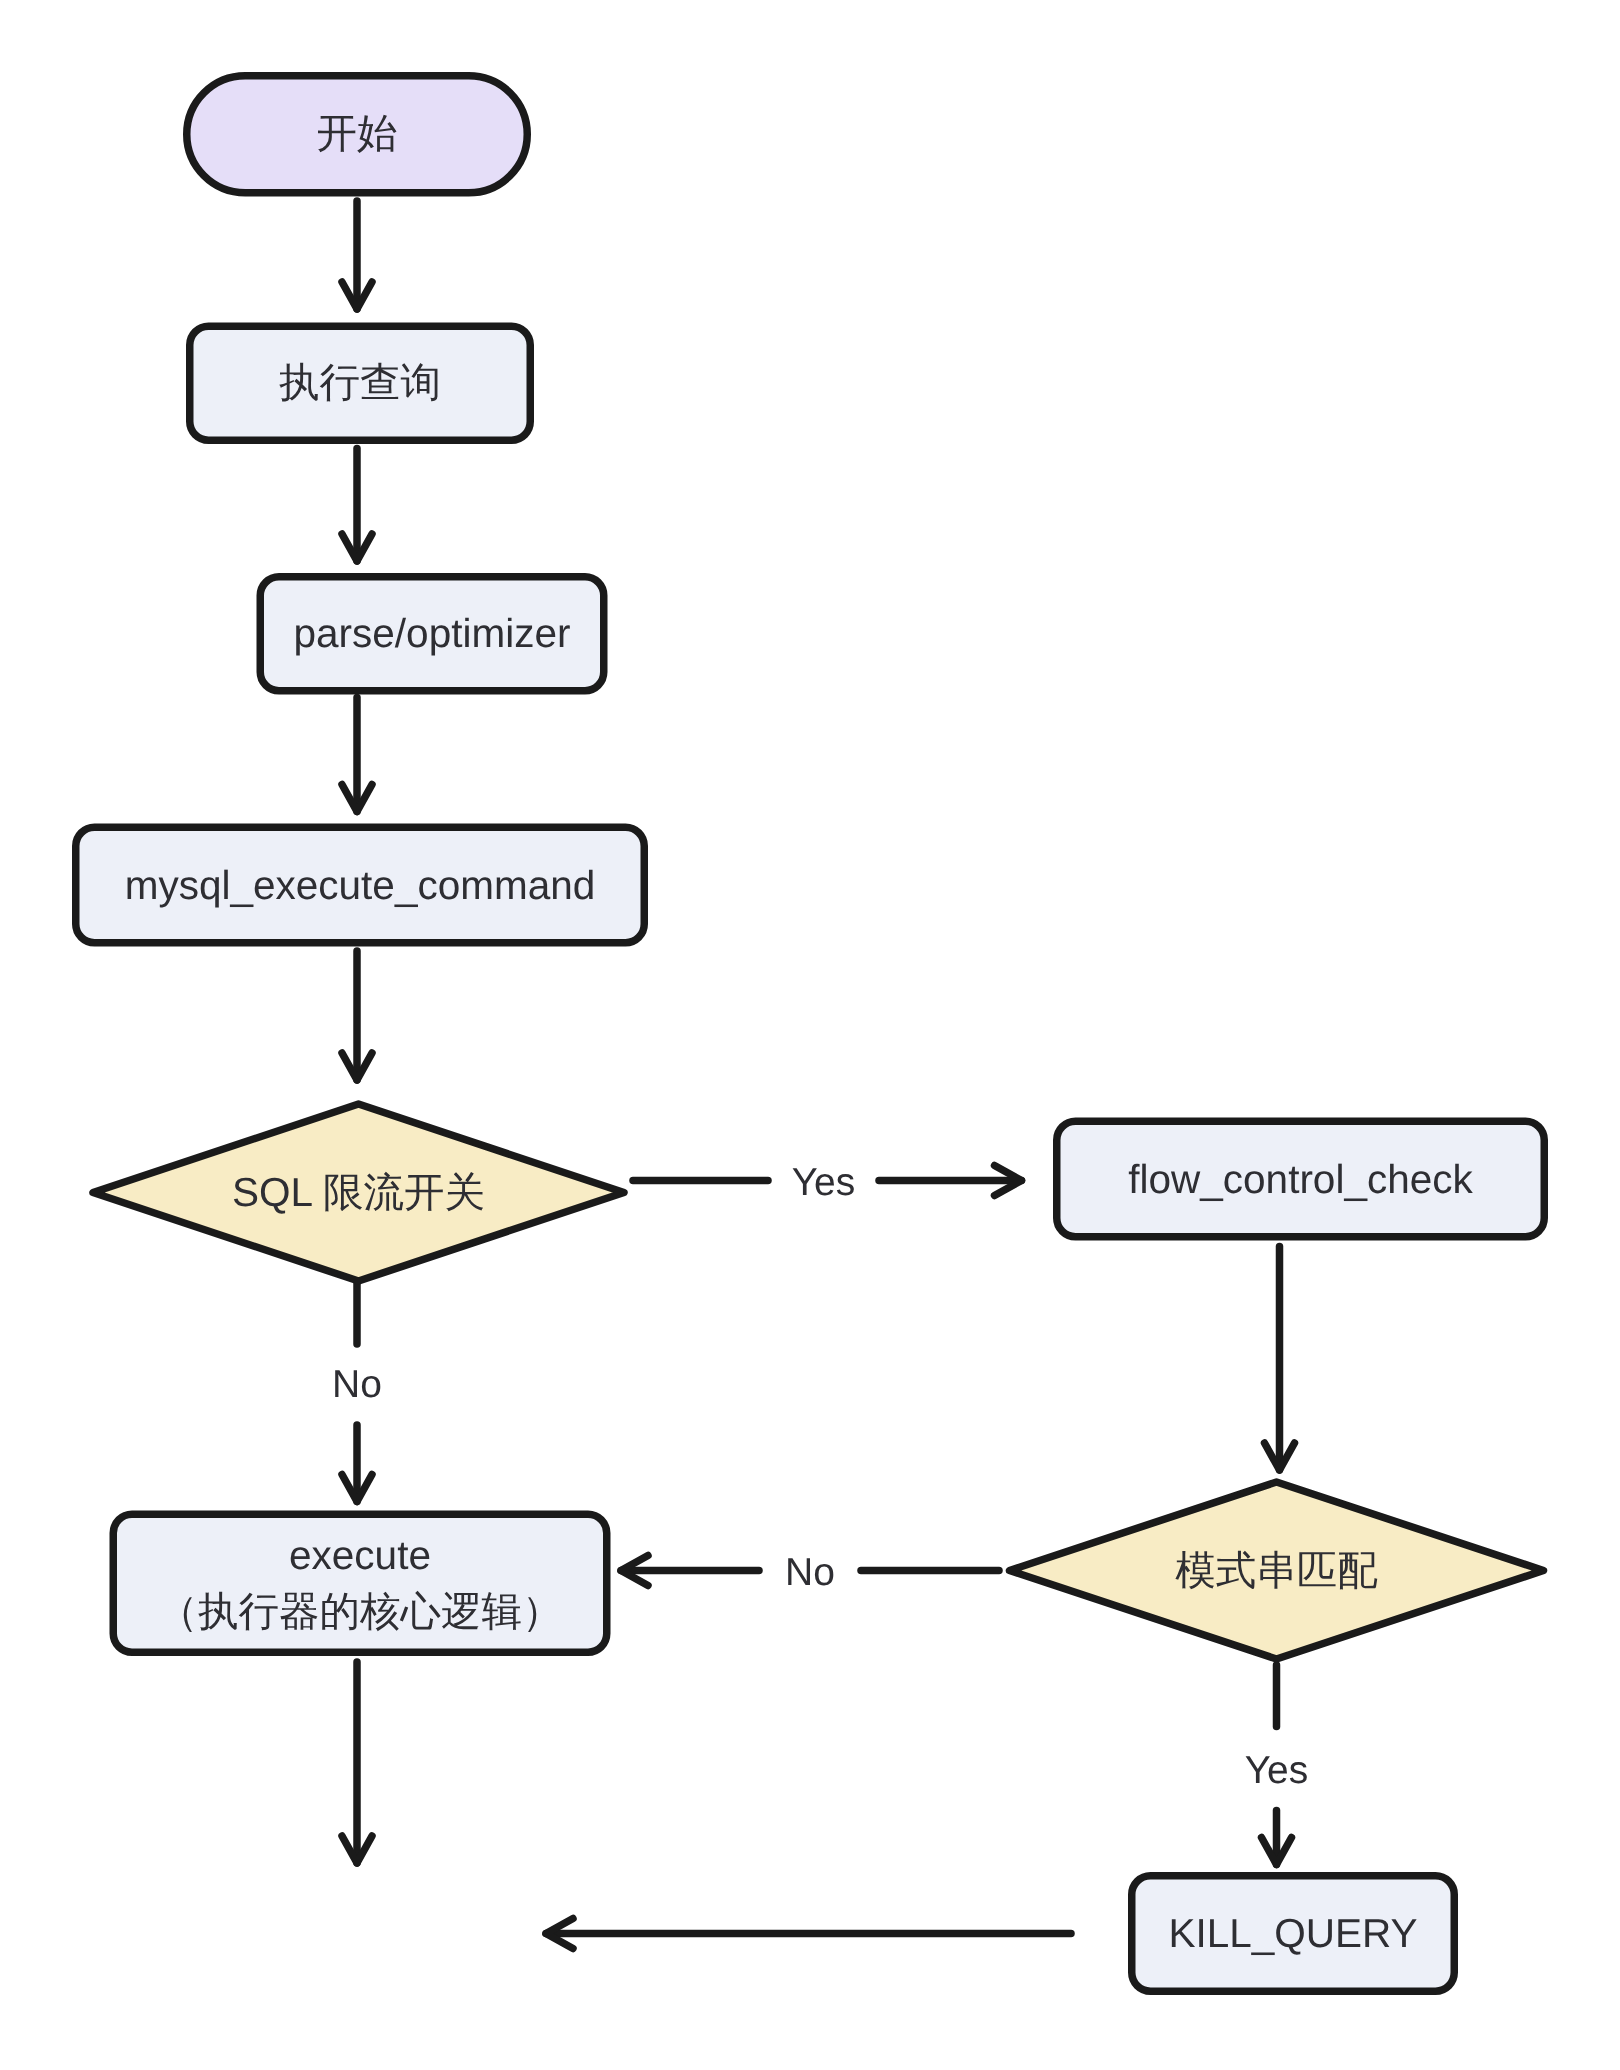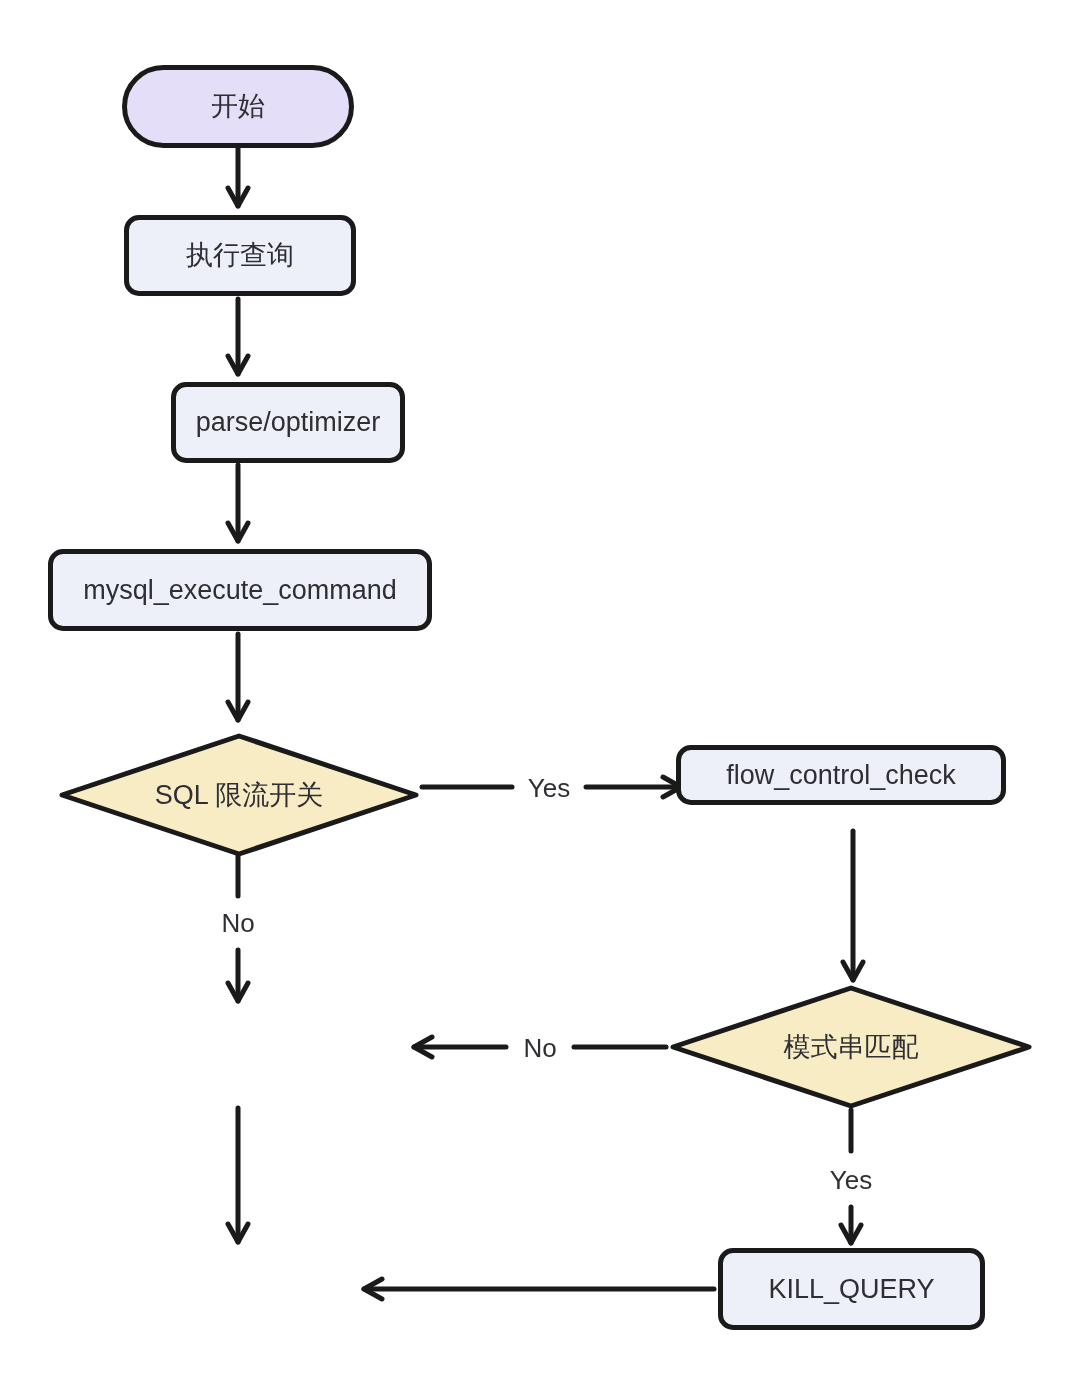--- a/index.html
+++ b/index.html
@@ -26,21 +26,20 @@
     display:flex;align-items:center;justify-content:center;
     box-sizing:border-box;
     text-align:center;
     font-size:27px;
     color:var(--text);
   }
   .terminal{
     background:var(--terminal-fill);
     border:5px solid var(--stroke);
     border-radius:999px;
-    margin-top:17px;
   }
   .process{
     background:var(--process-fill);
     border:5px solid var(--stroke);
     border-radius:15px;
   }
   .decision{background:transparent;border:none;}
   .decision svg{position:absolute;left:0;top:0;width:100%;height:100%;}
   .decision .lbl{position:relative;z-index:2;}
   .lbl{line-height:1.35;}
@@ -51,24 +50,24 @@
     font-size:26px;
     color:var(--text);
     white-space:nowrap;
   }
   
   #n-start    {left:122px;top:48px;  width:232px;height:83px;}
   #n-runq     {left:124px;top:215px; width:232px;height:81px;}
   #n-parse    {left:123px;top:382px; width:234px;height:81px;margin-left:48px;}
   #n-mysql    {left:48px; top:549px; width:384px;height:82px;align-items:center;}
   #n-sqlsw    {left:58px; top:732px; width:362px;height:126px;}
-  #n-flow     {left:676px;top:745px; width:330px;height:60px;}
+  #n-flow     {left:702px;top:745px; width:330px;height:82px;}
   #n-pattern  {left:669px;top:984px; width:364px;height:126px;}
   #n-execute  {left:73px; top:1007px;width:334px;height:97px;}
-  #n-kill     {left:718px;top:1248px;width:267px;height:82px;}
+  #n-kill     {left:752px;top:1248px;width:220px;height:82px;}
   #n-end      {left:122px;top:1248px;width:233px;height:81px;}
   
   #el-sql-yes    {left:549px;top:788px;}
   #el-sql-no     {left:238px;top:923px;}
   #el-pattern-no {left:540px;top:1048px;}
   #el-pattern-yes{left:851px;top:1180px;}
 </style>
 </head>
 <body>
 
@@ -124,20 +123,26 @@
     <span class="lbl">flow_control_check</span>
   </div>
 
   <div class="node decision" id="n-pattern">
     <svg viewBox="0 0 364 126" xmlns="http://www.w3.org/2000/svg">
       <polygon points="182,4 360,63 182,122 4,63" fill="var(--decision-fill,#f8ecc5)" stroke="var(--stroke,#1a1a1a)" stroke-width="5" stroke-linejoin="round"></polygon>
     </svg>
     <span class="lbl">模式串匹配</span>
   </div>
 
+  <div class="node process" id="n-execute">
+    <span class="lbl">
+      <span>execute</span>
+      <span class="sublbl">（执行器的核心逻辑）</span>
+    </span>
+  </div>
 
   <div class="node process" id="n-kill">
     <span class="lbl">KILL_QUERY</span>
   </div>
 
 
   <span class="edge-label" id="el-sql-yes">Yes</span>
   <span class="edge-label" id="el-sql-no">No</span>
   <span class="edge-label" id="el-pattern-no">No</span>
   <span class="edge-label" id="el-pattern-yes">Yes</span>

